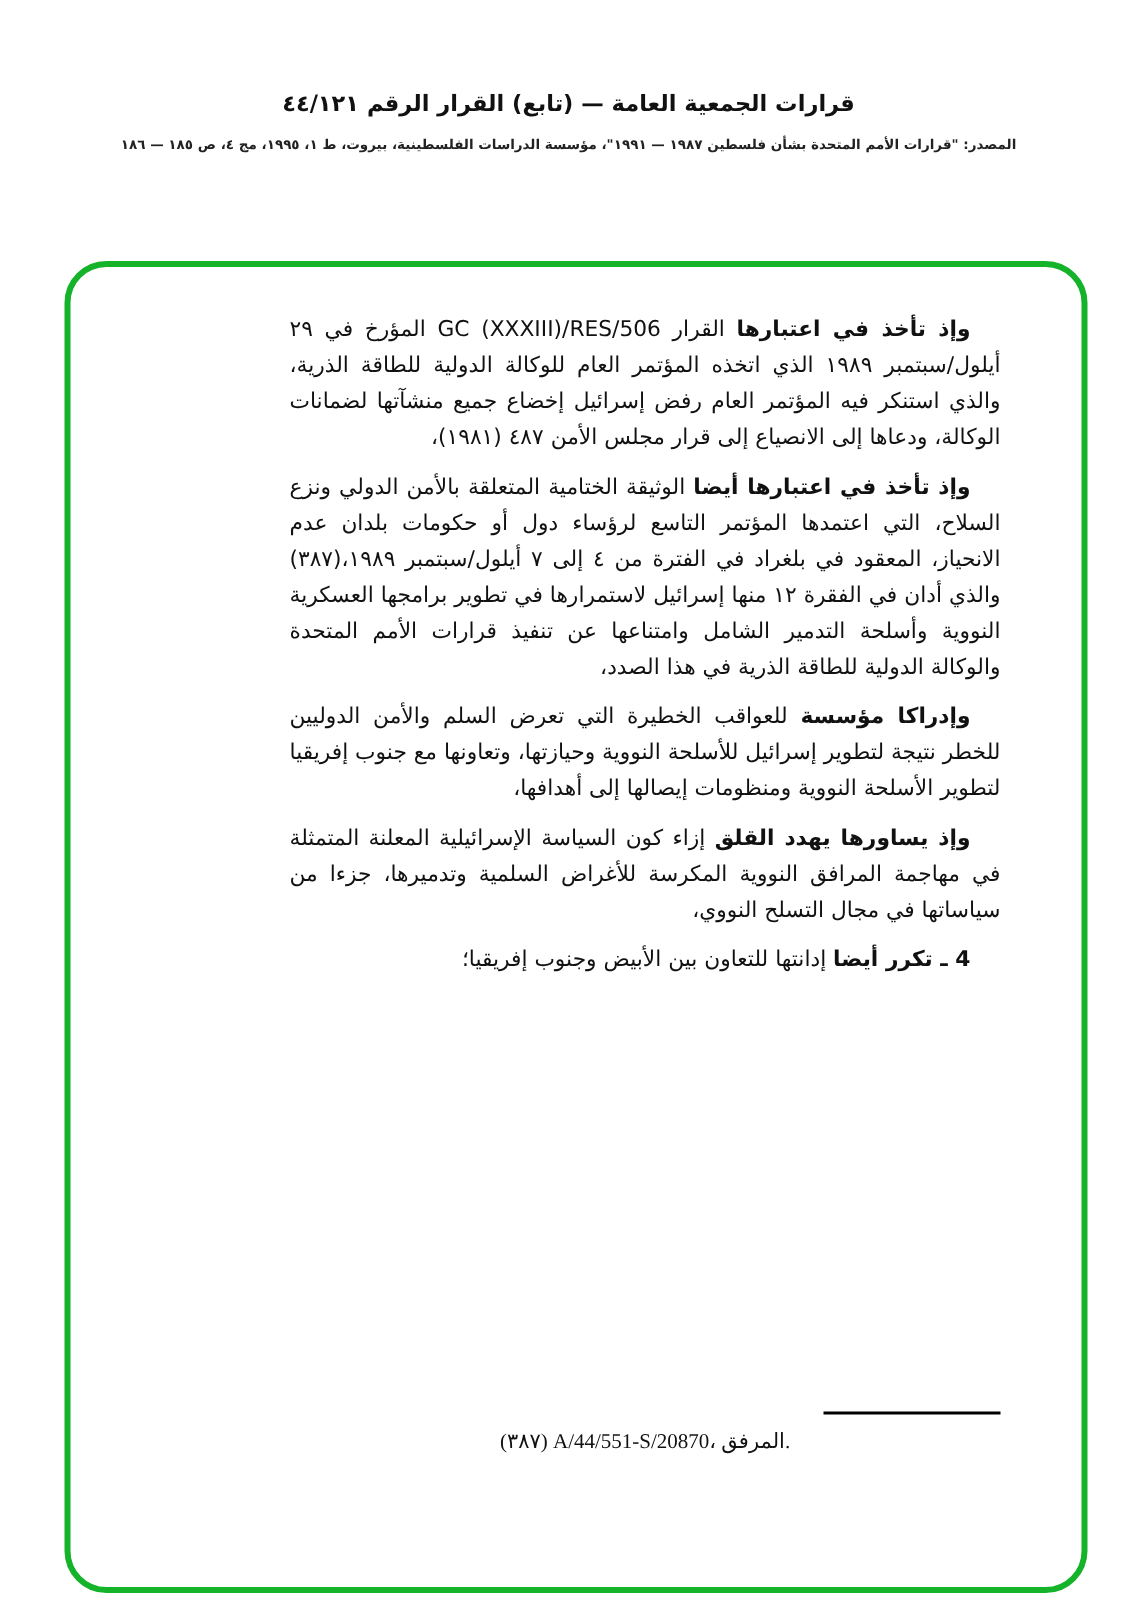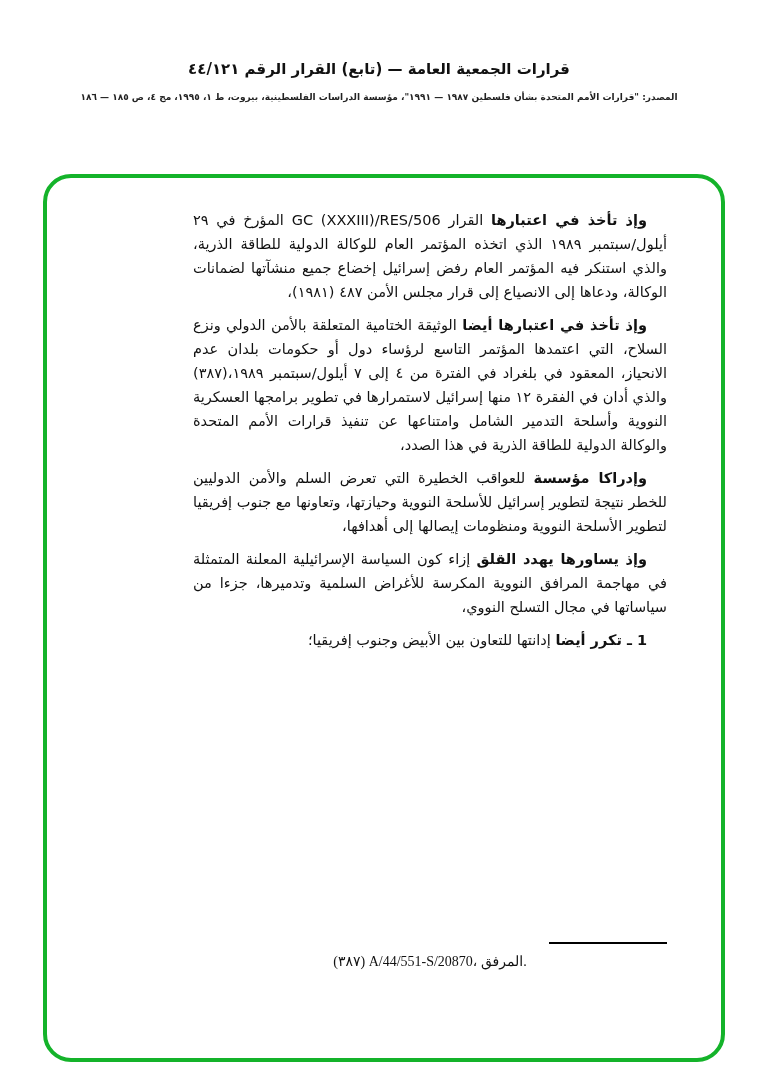--- a/index.html
+++ b/index.html
@@ -96,21 +96,21 @@
     <div class="doc-source">المصدر: "قرارات الأمم المتحدة بشأن فلسطين ١٩٨٧ — ١٩٩١"، مؤسسة الدراسات الفلسطينية، بيروت، ط ١، ١٩٩٥، مج ٤، ص ١٨٥ — ١٨٦</div>
   </div>
 
   <div class="green-box">
 
     <div class="content">
       <p class="para"><b class="lead">وإذ تأخذ في اعتبارها</b><span> القرار GC (XXXIII)/RES/506 المؤرخ في ٢٩ أيلول/سبتمبر ١٩٨٩ الذي اتخذه المؤتمر العام للوكالة الدولية للطاقة الذرية، والذي استنكر فيه المؤتمر العام رفض إسرائيل إخضاع جميع منشآتها لضمانات الوكالة، ودعاها إلى الانصياع إلى قرار مجلس الأمن ٤٨٧ (١٩٨١)،</span></p>
       <p class="para"><b class="lead">وإذ تأخذ في اعتبارها أيضا</b><span> الوثيقة الختامية المتعلقة بالأمن الدولي ونزع السلاح، التي اعتمدها المؤتمر التاسع لرؤساء دول أو حكومات بلدان عدم الانحياز، المعقود في بلغراد في الفترة من ٤ إلى ٧ أيلول/سبتمبر ١٩٨٩،(٣٨٧) والذي أدان في الفقرة ١٢ منها إسرائيل لاستمرارها في تطوير برامجها العسكرية النووية وأسلحة التدمير الشامل وامتناعها عن تنفيذ قرارات الأمم المتحدة والوكالة الدولية للطاقة الذرية في هذا الصدد،</span></p>
       <p class="para"><b class="lead">وإدراكا مؤسسة</b><span> للعواقب الخطيرة التي تعرض السلم والأمن الدوليين للخطر نتيجة لتطوير إسرائيل للأسلحة النووية وحيازتها، وتعاونها مع جنوب إفريقيا لتطوير الأسلحة النووية ومنظومات إيصالها إلى أهدافها،</span></p>
       <p class="para"><b class="lead">وإذ يساورها يهدد القلق</b><span> إزاء كون السياسة الإسرائيلية المعلنة المتمثلة في مهاجمة المرافق النووية المكرسة للأغراض السلمية وتدميرها، جزءا من سياساتها في مجال التسلح النووي،</span></p>
-      <p class="para"><b class="lead">1 ـ تكرر أيضا</b><span> إدانتها للتعاون بين الأبيض وجنوب إفريقيا؛</span></p>
+      <p class="para"><b class="lead">4 ـ تكرر أيضا</b><span> إدانتها للتعاون بين الأبيض وجنوب إفريقيا؛</span></p>
     </div>
 
     <div class="footnote">
       <div class="fn-rule"></div>
       <div class="fn-text">(٣٨٧) A/44/551-S/20870، المرفق.</div>
     </div>
 
   </div>
 
 </div>

